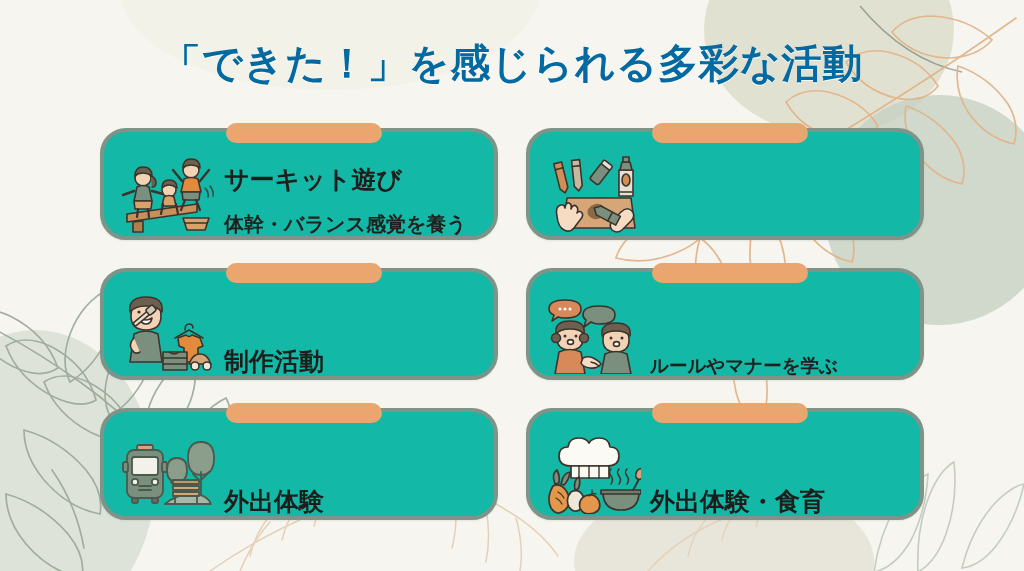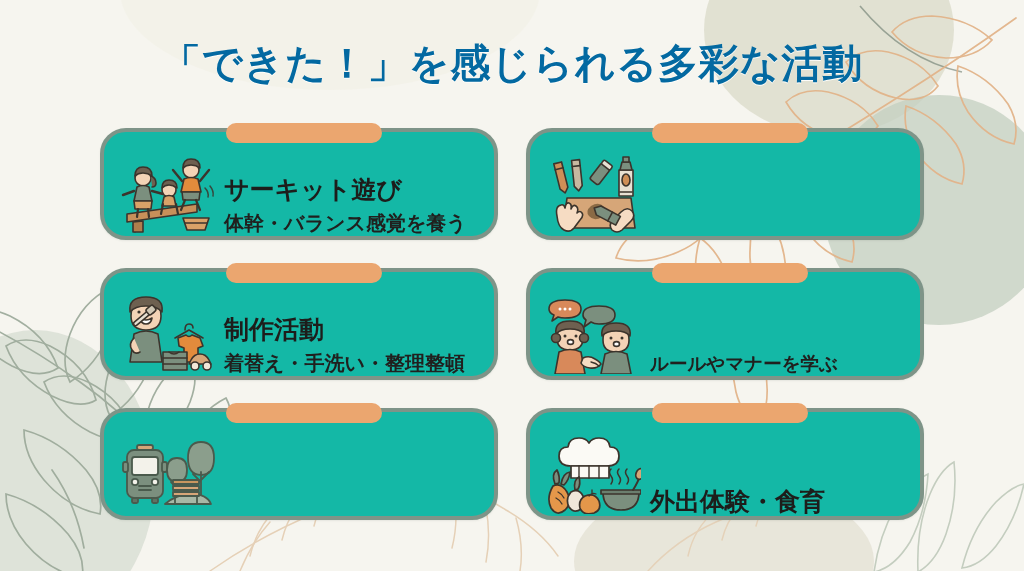--- a/index.html
+++ b/index.html
@@ -125,27 +125,26 @@
     min-width: 0;
   }
   .card-title {
     font-size: 25px;
     font-weight: 700;
     color: #1d1d1b;
     line-height: 1.12;
     white-space: nowrap;
   }
   .card-sub {
-    margin-top: 9px;
+    margin-top: 19px;
     font-size: 20px;
     font-weight: 700;
     color: #20201e;
     line-height: 1.15;
     white-space: nowrap;
-    font-family: Liberation Mono, monospace;
   }
   .card.compact .card-title { font-size: 23px; }
   .card.compact .card-sub { font-size: 18.5px; }
 </style>
 </head>
 <body>
 
 <div class="bg-layer">
   <div class="bg-blob blob-cream-tl"></div>
   <div class="bg-blob blob-beige-tr"></div>
@@ -339,21 +338,20 @@
           <path d="M48 58 q5 4 10 0" fill="none"></path>
 
           <path d="M70 66 q3 -6 9 -6 q6 0 9 6 l2 4 l-22 0 Z" fill="#d6a678"></path>
           <circle cx="74" cy="72" r="4" fill="#f2e7d8"></circle>
           <circle cx="86" cy="72" r="4" fill="#f2e7d8"></circle>
         </g>
       </svg>
     </div>
     <div class="card-text">
       <div class="card-title">制作活動</div>
-      <div class="card-sub">着替え・手洗い・整理整頓</div>
     </div>
   </div>
 
   <div class="card compact">
     <div class="card-tab"></div>
     <div class="card-icon">
       <svg width="94" height="80" viewBox="0 0 94 80">
         <g stroke="#3c342c" stroke-width="1.6" stroke-linejoin="round" stroke-linecap="round">
 
           <path d="M18 6 q16 0 16 9 q0 9 -16 9 q-4 0 -7 -1 l-6 4 l2 -6 q-5 -2 -5 -6 q0 -9 16 -9Z" fill="#d8895a"></path>
@@ -414,20 +412,21 @@
           <path d="M44 70 q12 -10 26 -10 q16 0 20 10 Z" fill="#a8b8a6"></path>
 
           <path d="M52 52 L78 52 L78 56 L52 56 Z" fill="#d6a678"></path>
           <path d="M52 58 L78 58 L78 62 L52 62 Z" fill="#d6a678"></path>
           <path d="M54 62 L54 70 M76 62 L76 70 M54 52 L54 48 M76 52 L76 48" fill="none"></path>
           <path d="M52 46 L78 46 L78 50 L52 50 Z" fill="#c8965f"></path>
         </g>
       </svg>
     </div>
     <div class="card-text">
+      <div class="card-title">外出体験</div>
     </div>
   </div>
 
   <div class="card">
     <div class="card-tab"></div>
     <div class="card-icon">
       <svg width="94" height="80" viewBox="0 0 94 80">
         <g stroke="#3c342c" stroke-width="1.7" stroke-linejoin="round" stroke-linecap="round">
 
           <path d="M24 32 q-12 0 -12 -10 q0 -9 9 -9 q1 -9 11 -9 q7 0 10 5 q3 -5 10 -5 q10 0 11 9 q9 0 9 9 q0 10 -12 10 Z" fill="#fbfaf5"></path>

